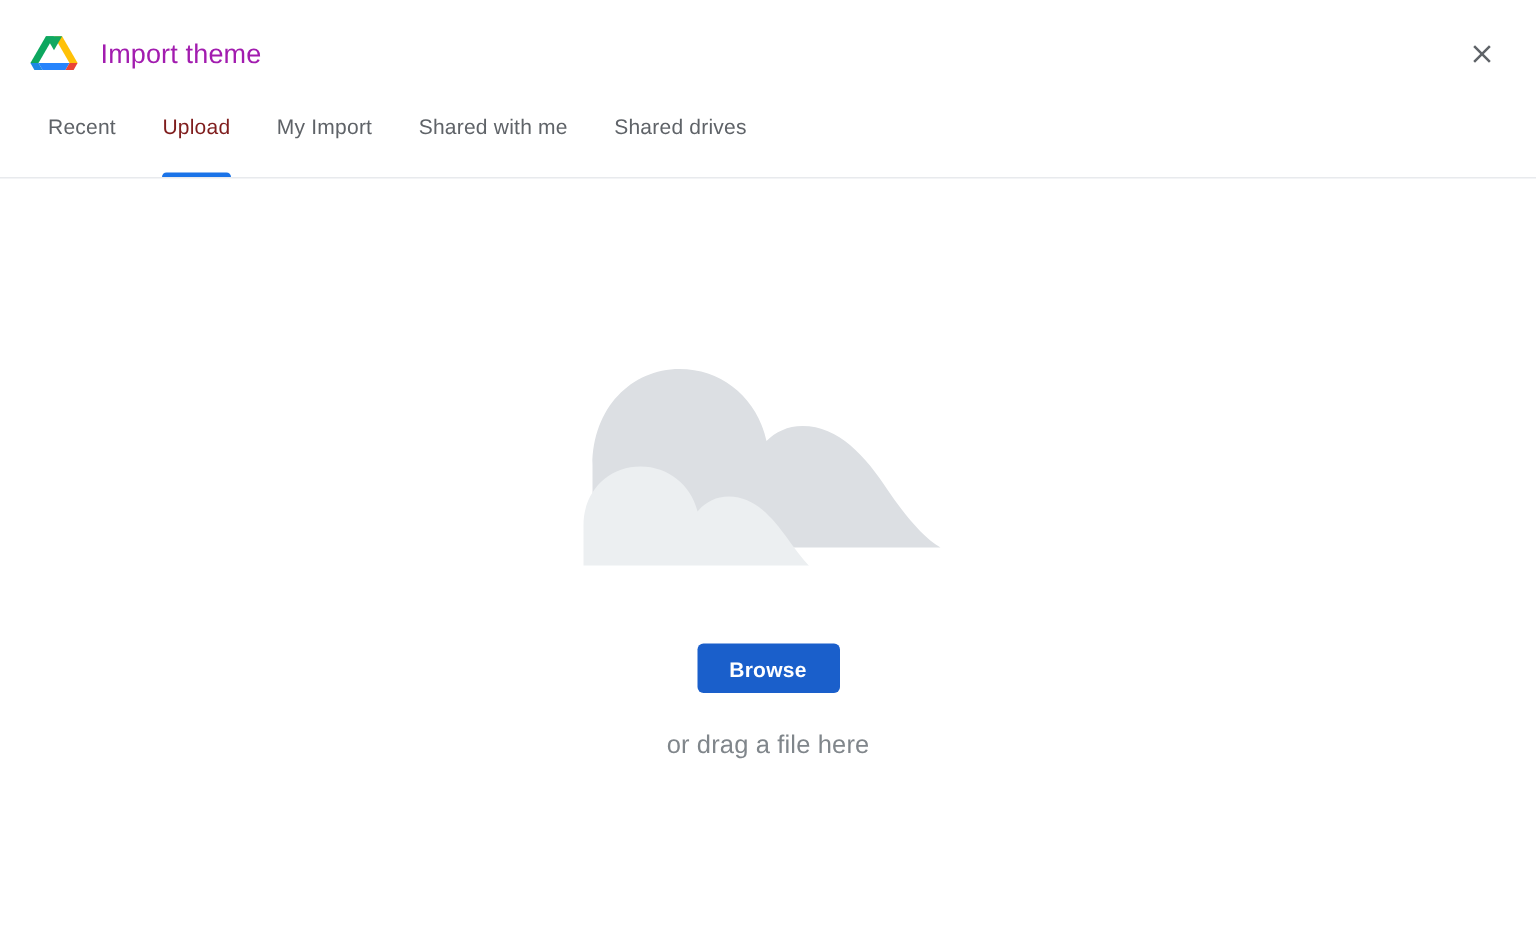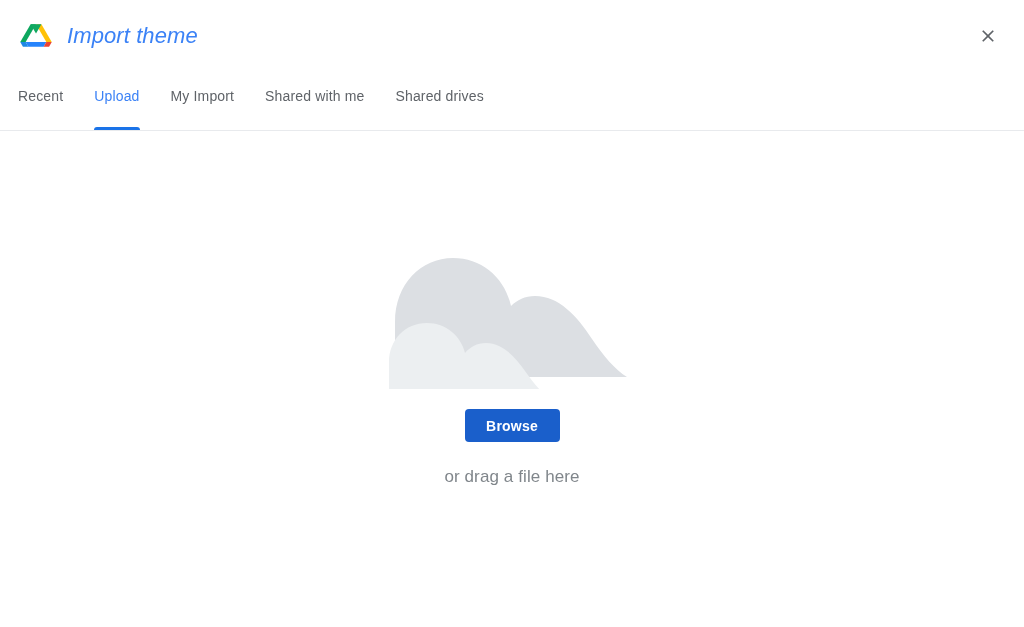--- a/index.html
+++ b/index.html
@@ -36,27 +36,26 @@
   }
 
   .drive-logo {
     width: 32px;
     height: 28px;
     display: block;
     flex: none;
   }
 
   .dialog-title {
-    font-size: 22px;
+    font-size: 18px;
     font-weight: 400;
-    color: #3b82f6;
+    color: #a21caf;
     letter-spacing: 0.1px;
     line-height: 28px;
     white-space: nowrap;
-    font-style: italic;
   }
 
   .close-button {
     position: absolute;
     right: 14px;
     top: 14px;
     width: 44px;
     height: 44px;
     display: flex;
     align-items: center;
@@ -67,23 +66,22 @@
     cursor: pointer;
   }
   .close-icon { width: 20px; height: 20px; display: block; }
 
   
   .tabbar {
     position: relative;
     height: 47px;
     display: flex;
     align-items: flex-start;
-    padding-left: 18px;
+    padding-left: 32px;
     border-bottom: 1px solid #e8eaed;
-    margin-top: 12px;
   }
 
   .tab {
     position: relative;
     height: 46px;
     display: flex;
     align-items: flex-start;
     padding: 4px 12px 0 12px;
     background: transparent;
     border: none;
@@ -91,21 +89,21 @@
     font-size: 14px;
     font-weight: 500;
     color: #5f6368;
     letter-spacing: 0.15px;
     cursor: pointer;
     white-space: nowrap;
   }
   .tab:first-child { margin-left: -12px; }
   .tab + .tab { margin-left: 7px; }
 
-  .tab.active { color: #3b82f6; }
+  .tab.active { color: #7f1d1d; }
 
   .tab .tab-underline {
     display: none;
   }
   .tab.active .tab-underline {
     display: block;
     position: absolute;
     left: 12px;
     right: 12px;
     bottom: 0;
@@ -124,21 +122,21 @@
     padding-top: 113px;
   }
 
   .cloud-illustration {
     width: 250px;
     height: 145px;
     display: block;
   }
 
   .browse-button {
-    margin-top: 20px;
+    margin-top: 52px;
     min-width: 95px;
     height: 33px;
     padding: 0 16px;
     background: #1a5fcb;
     color: #ffffff;
     border: none;
     border-radius: 4px;
     font-family: "Liberation Sans", sans-serif;
     font-size: 14px;
     font-weight: 700;

